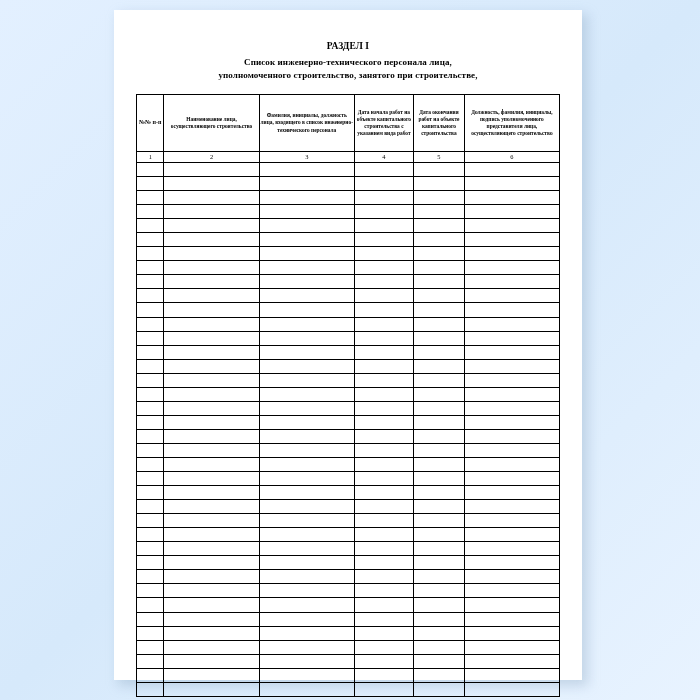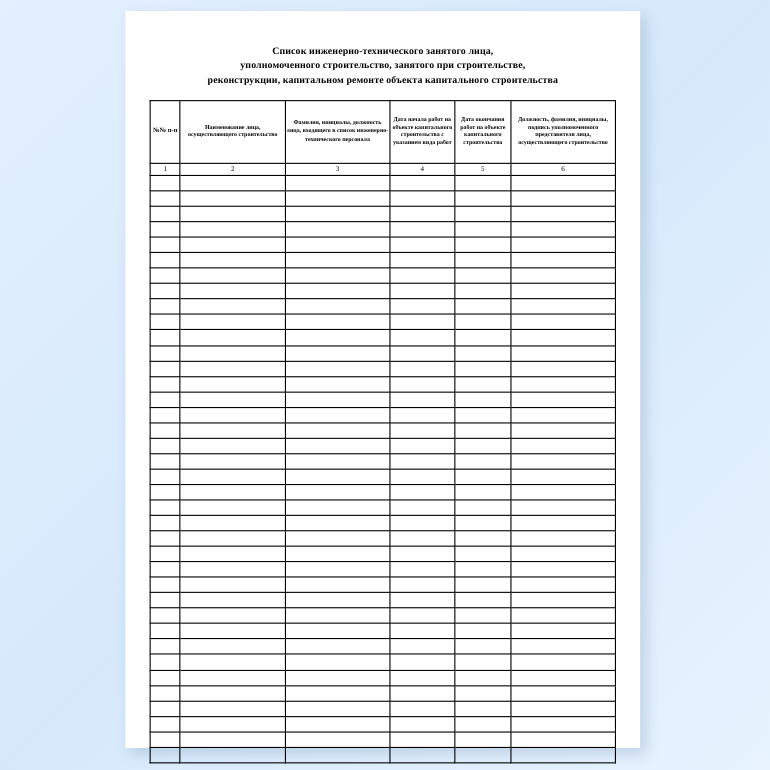--- a/index.html
+++ b/index.html
@@ -97,23 +97,23 @@
   col.c6 { width: 22.5%; }
 </style>
 </head>
 <body>
 
 <div id="stage">
   <div class="page-shadow"></div>
   <div class="page">
 
     <div class="doc-title">
-      <div class="line2">Список инженерно-технического занятого лица,</div>
+      <div class="line1">РАЗДЕЛ I</div>
+      <div class="line2">Список инженерно-технического персонала лица,</div>
       <div class="line3">уполномоченного строительство, занятого при строительстве,</div>
-      <div class="line4">реконструкции, капитальном ремонте объекта капитального строительства</div>
     </div>
 
     <table class="grid">
       <colgroup>
         <col class="c1">
           <col class="c2">
           <col class="c3">
           <col class="c4">
           <col class="c5">
           <col class="c6">

